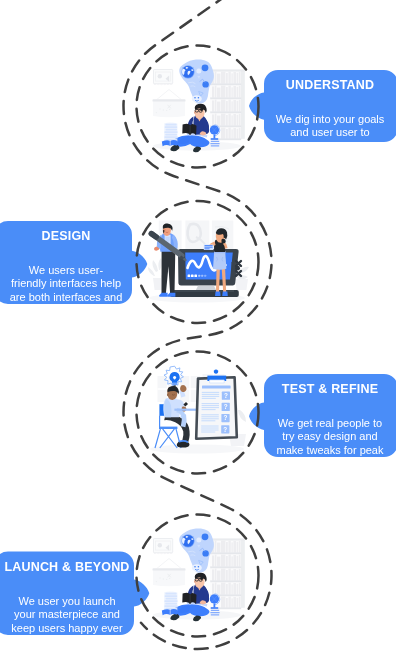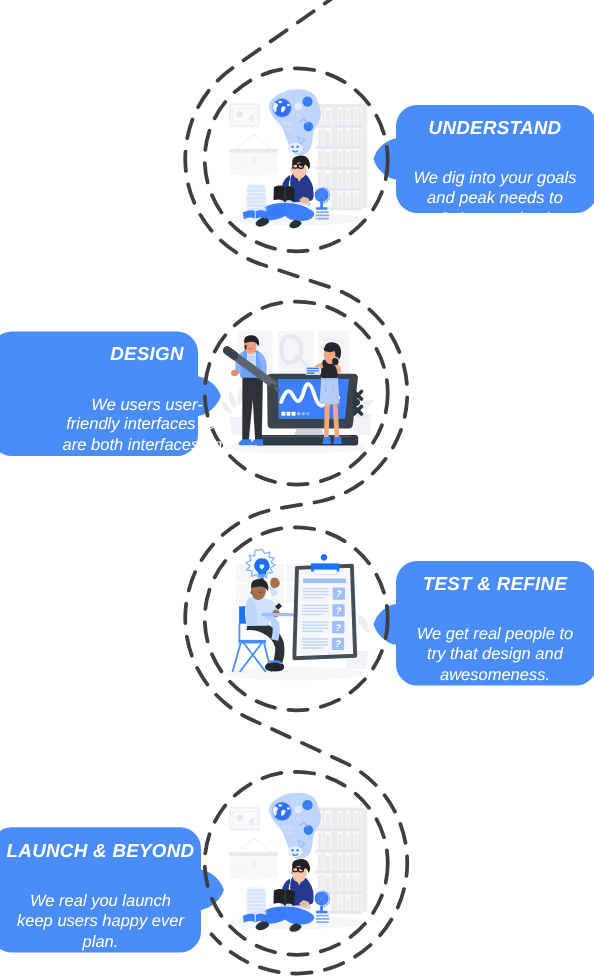--- a/index.html
+++ b/index.html
@@ -1,18 +1,18 @@
 <!DOCTYPE html>
 <html><head>
 <meta charset="utf-8">
 <style>
   html,body{margin:0;padding:0;}
   body{width:396px;height:651px;background:#ffffff;overflow:hidden;
        font-family:"Liberation Sans",sans-serif;position:relative;}
-  #stage{position:absolute;left:0;top:0;width:396px;height:548px;font-style:italic;}
+  #stage{position:absolute;left:0;top:0;width:396px;height:548px;}
   .layer{position:absolute;left:0;top:0;width:396px;height:651px;}
   .ctext{position:absolute;z-index:6;text-align:center;color:#fff;}
   .ctitle{font-weight:bold;font-size:12.5px;letter-spacing:.2px;line-height:14px;}
   .cbody .ln{display:block;}
   .cbody{font-size:11px;line-height:13.3px;padding:0 2px;margin-top:21px;}
   svg{display:block;}
   .dashlayer{}
 </style>
 </head>
 <body>
@@ -355,43 +355,45 @@
       <circle cx="197.5" cy="262" r="61"></circle>
       <circle cx="197.5" cy="412.5" r="61"></circle>
       <circle cx="197.5" cy="575.5" r="61"></circle>
     </g>
   </svg>
 
   <div class="ctext" style="left:264px;top:78px;width:132px;">
     <div class="ctitle">UNDERSTAND</div>
     <div class="cbody">
         <span class="ln">We dig into your goals</span>
-        <span class="ln">and peak needs to</span>
+        <span class="ln">and user user to</span>
         <span class="ln">craft the people plan.</span>
       </div>
   </div>
-  <div class="ctext" style="left:0px;top:229px;width:132px;padding-left:32px;">
+  <div class="ctext" style="left:0px;top:229px;width:132px;">
     <div class="ctitle">DESIGN</div>
     <div class="cbody">
         <span class="ln">We users user-</span>
-        <span class="ln">friendly interfaces real</span>
+        <span class="ln">friendly interfaces help</span>
         <span class="ln">are both interfaces and</span>
         <span class="ln">easy to use.</span>
       </div>
   </div>
   <div class="ctext" style="left:264px;top:382px;width:132px;">
     <div class="ctitle">TEST &amp; REFINE</div>
     <div class="cbody">
         <span class="ln">We get real people to</span>
-        <span class="ln">try that design and</span>
+        <span class="ln">try easy design and</span>
+        <span class="ln">make tweaks for peak</span>
         <span class="ln">awesomeness.</span>
       </div>
   </div>
   <div class="ctext" style="left:0px;top:560px;width:134px;">
     <div class="ctitle">LAUNCH &amp; BEYOND</div>
     <div class="cbody">
-        <span class="ln">We real you launch</span>
+        <span class="ln">We user you launch</span>
+        <span class="ln">your masterpiece and</span>
         <span class="ln">keep users happy ever</span>
         <span class="ln">plan.</span>
       </div>
   </div>
 
 </div>
 
 </body></html>

